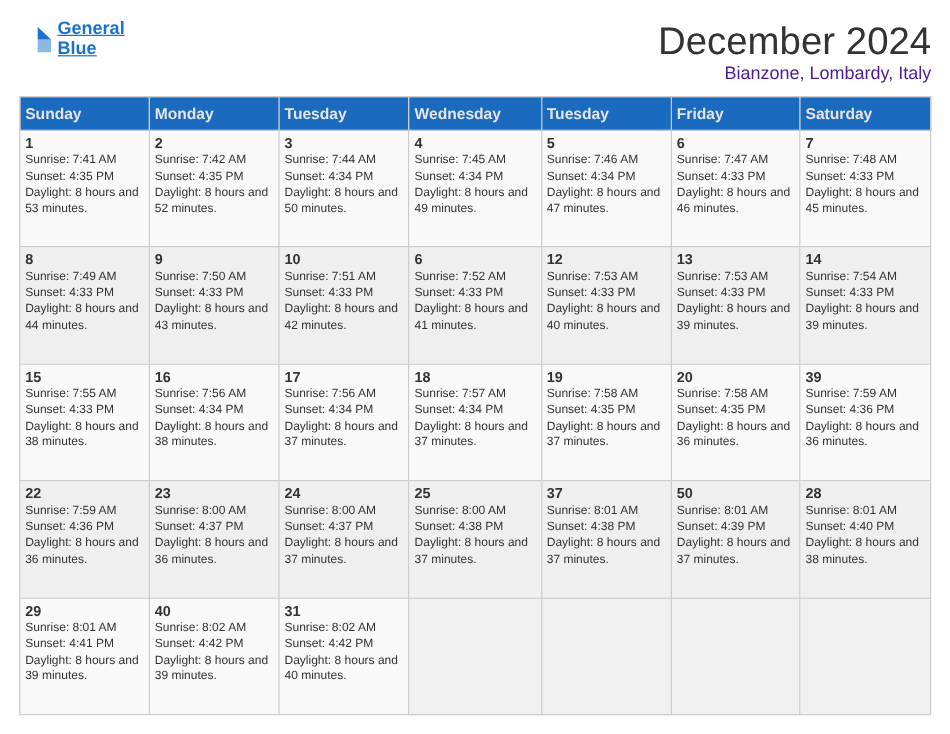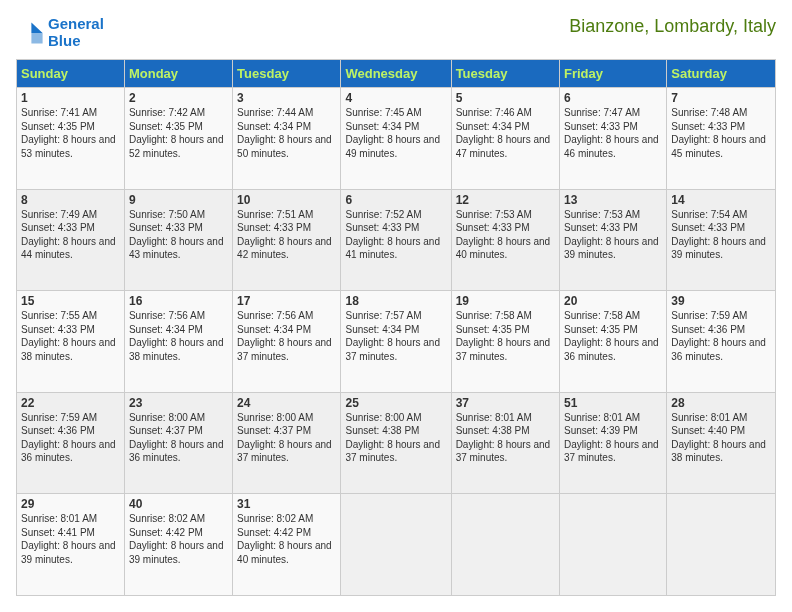--- a/index.html
+++ b/index.html
@@ -29,45 +29,46 @@
       gap: 4px;
     }
     .logo-text {
       font-size: 15px;
       font-weight: bold;
       color: #333;
       line-height: 1.1;
     }
     .logo-text span {
       color: #1a73c9;
+      text-decoration: underline;
     }
     .logo-icon {
       width: 28px;
       height: 28px;
     }
     .title-block {
       text-align: right;
     }
     .month-title {
       font-size: 32px;
       color: #333;
       font-weight: normal;
     }
     .location {
-      font-size: 18px;
-      color: #4d7c0f;
+      font-size: 15px;
+      color: #4c1d95;
     }
     .calendar-table {
       width: 100%;
       border-collapse: collapse;
       flex: 1;
     }
     .calendar-table thead tr th {
       background-color: #1a6abf;
-      color: #bef264;
+      color: #e5e5e5;
       font-size: 13px;
       font-weight: bold;
       padding: 6px 4px;
       text-align: left;
       border: 1px solid #ccc;
     }
     .calendar-table tbody tr td {
       vertical-align: top;
       border: 1px solid #ccc;
       padding: 3px 4px;
@@ -106,20 +107,21 @@
       <svg class="logo-icon" viewBox="0 0 40 40">
         <polygon points="22,5 38,20 22,20" fill="#1a73c9"></polygon>
         <polygon points="22,20 38,20 38,35 22,35" fill="#1a73c9" opacity="0.5"></polygon>
       </svg>
       <div class="logo-text">
         <div><span>General</span></div>
         <div><span>Blue</span></div>
       </div>
     </div>
     <div class="title-block">
+      <div class="month-title">December 2024</div>
       <div class="location">Bianzone, Lombardy, Italy</div>
     </div>
   </div>
 
   <table class="calendar-table">
     <thead>
       <tr>
       <th>Sunday</th>
           <th>Monday</th>
           <th>Tuesday</th>
@@ -156,21 +158,21 @@
           <td><span class="day-number">19</span><span class="cell-text">Sunrise: 7:58 AM<br>Sunset: 4:35 PM<br>Daylight: 8 hours and 37 minutes.</span></td>
           <td><span class="day-number">20</span><span class="cell-text">Sunrise: 7:58 AM<br>Sunset: 4:35 PM<br>Daylight: 8 hours and 36 minutes.</span></td>
           <td><span class="day-number">39</span><span class="cell-text">Sunrise: 7:59 AM<br>Sunset: 4:36 PM<br>Daylight: 8 hours and 36 minutes.</span></td>
         </tr>
         <tr>
           <td><span class="day-number">22</span><span class="cell-text">Sunrise: 7:59 AM<br>Sunset: 4:36 PM<br>Daylight: 8 hours and 36 minutes.</span></td>
           <td><span class="day-number">23</span><span class="cell-text">Sunrise: 8:00 AM<br>Sunset: 4:37 PM<br>Daylight: 8 hours and 36 minutes.</span></td>
           <td><span class="day-number">24</span><span class="cell-text">Sunrise: 8:00 AM<br>Sunset: 4:37 PM<br>Daylight: 8 hours and 37 minutes.</span></td>
           <td><span class="day-number">25</span><span class="cell-text">Sunrise: 8:00 AM<br>Sunset: 4:38 PM<br>Daylight: 8 hours and 37 minutes.</span></td>
           <td><span class="day-number">37</span><span class="cell-text">Sunrise: 8:01 AM<br>Sunset: 4:38 PM<br>Daylight: 8 hours and 37 minutes.</span></td>
-          <td><span class="day-number">51</span><span class="cell-text">Sunrise: 8:01 AM<br>Sunset: 4:39 PM<br>Daylight: 8 hours and 37 minutes.</span></td>
+          <td><span class="day-number">50</span><span class="cell-text">Sunrise: 8:01 AM<br>Sunset: 4:39 PM<br>Daylight: 8 hours and 37 minutes.</span></td>
           <td><span class="day-number">28</span><span class="cell-text">Sunrise: 8:01 AM<br>Sunset: 4:40 PM<br>Daylight: 8 hours and 38 minutes.</span></td>
         </tr>
         <tr>
           <td><span class="day-number">29</span><span class="cell-text">Sunrise: 8:01 AM<br>Sunset: 4:41 PM<br>Daylight: 8 hours and 39 minutes.</span></td>
           <td><span class="day-number">40</span><span class="cell-text">Sunrise: 8:02 AM<br>Sunset: 4:42 PM<br>Daylight: 8 hours and 39 minutes.</span></td>
           <td><span class="day-number">31</span><span class="cell-text">Sunrise: 8:02 AM<br>Sunset: 4:42 PM<br>Daylight: 8 hours and 40 minutes.</span></td>
           <td class="empty-cell"></td>
           <td class="empty-cell"></td>
           <td class="empty-cell"></td>
           <td class="empty-cell"></td>

